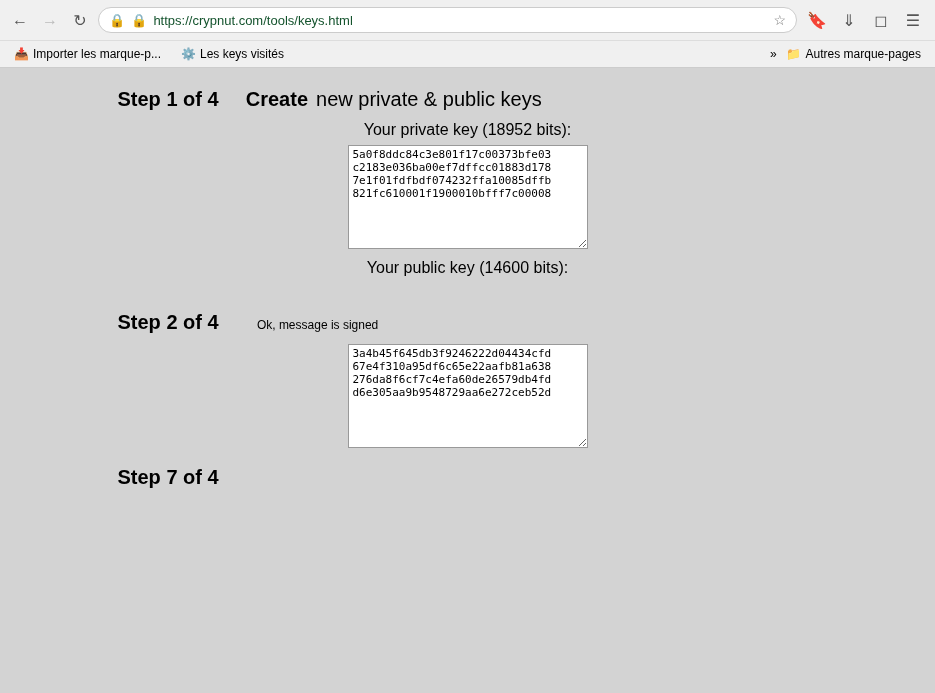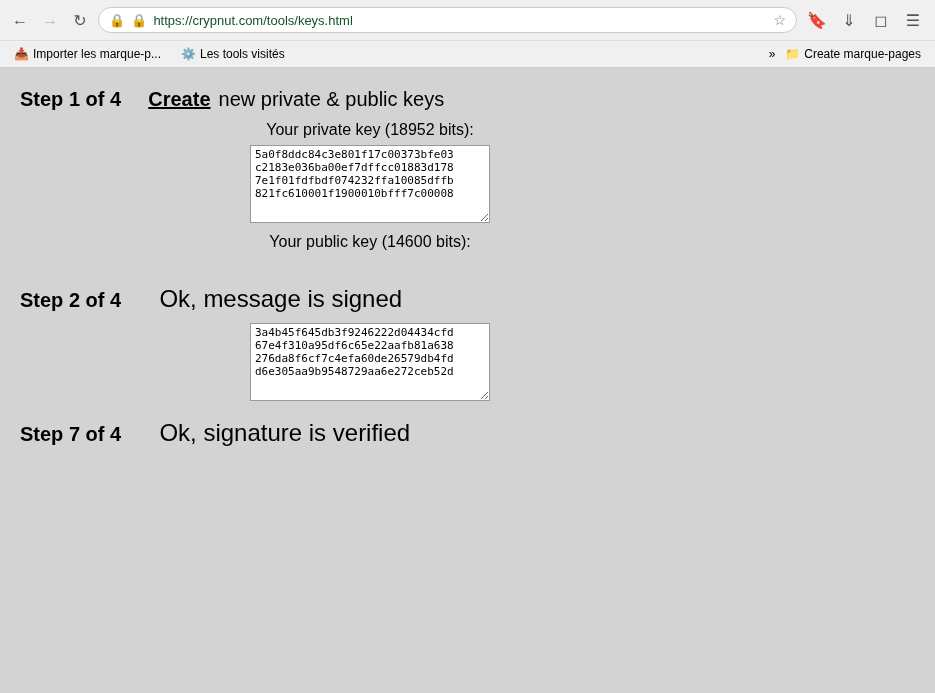--- a/index.html
+++ b/index.html
@@ -116,21 +116,21 @@
       gap: 4px;
     }
 
     
     .page-content {
       background: #d3d3d3;
       min-height: calc(693px - 80px);
       padding: 20px;
       display: flex;
       flex-direction: column;
-      align-items: flex-start;
+      align-items: center;
     }
 
     .step-block {
       width: 100%;
       max-width: 700px;
       margin-bottom: 18px;
     }
 
     .step-heading {
       font-size: 20px;
@@ -139,33 +139,32 @@
       display: flex;
       align-items: baseline;
       gap: 8px;
     }
 
     .step-number {
       font-weight: bold;
     }
 
     .step-action-underline {
-      text-decoration: underline;
       font-weight: bold;
     }
 
     .key-label {
       font-size: 16px;
       margin-bottom: 6px;
       text-align: left;
     }
 
     .key-textarea {
       width: 240px;
-      height: 78px;
+      height: 104px;
       font-family: monospace;
       font-size: 11px;
       background: #fff;
       border: 1px solid #999;
       resize: both;
       padding: 2px 4px;
       display: block;
       margin-left: 0;
       overflow: auto;
     }
@@ -194,21 +193,21 @@
       font-weight: normal;
     }
 
     .random-message-value {
       font-style: italic;
       color: #555;
       font-size: 15px;
     }
 
     .step-status {
-      font-size: 24px;
+      font-size: 12px;
     }
 
     .download-link {
       color: #0000ee;
       text-decoration: underline;
       cursor: pointer;
     }
 
     .separator {
       color: #000;
@@ -248,27 +247,27 @@
     </div>
   </div>
 
   <div class="bookmarks-bar">
     <div class="bookmark-item">
       <span>📥</span>
       <span>Importer les marque-p...</span>
     </div>
     <div class="bookmark-item">
       <span>⚙️</span>
-      <span>Les tools visités</span>
+      <span>Les keys visités</span>
     </div>
     <div class="bookmarks-right">
       <span>»</span>
       <div class="bookmark-item">
         <span>📁</span>
-        <span>Create marque-pages</span>
+        <span>Autres marque-pages</span>
       </div>
     </div>
   </div>
 </div>
 
 <div class="page-content">
 
   <div class="step-block">
     <div class="step-heading">
       <span class="step-number">Step 1 of 4</span>
@@ -303,18 +302,17 @@
 67e4f310a95df6c65e22aafb81a638
 276da8f6cf7c4efa60de26579db4fd
 d6e305aa9b9548729aa6e272ceb52d</textarea>
     </div>
   </div>
 
   <div class="step-block">
     <div class="step-heading">
       <span class="step-number">Step 7 of 4</span>
       &nbsp;&nbsp;&nbsp;&nbsp;
-      <span class="step-status">Ok, signature is verified</span>
     </div>
   </div>
 
 
 </div>
 
 </body></html>

